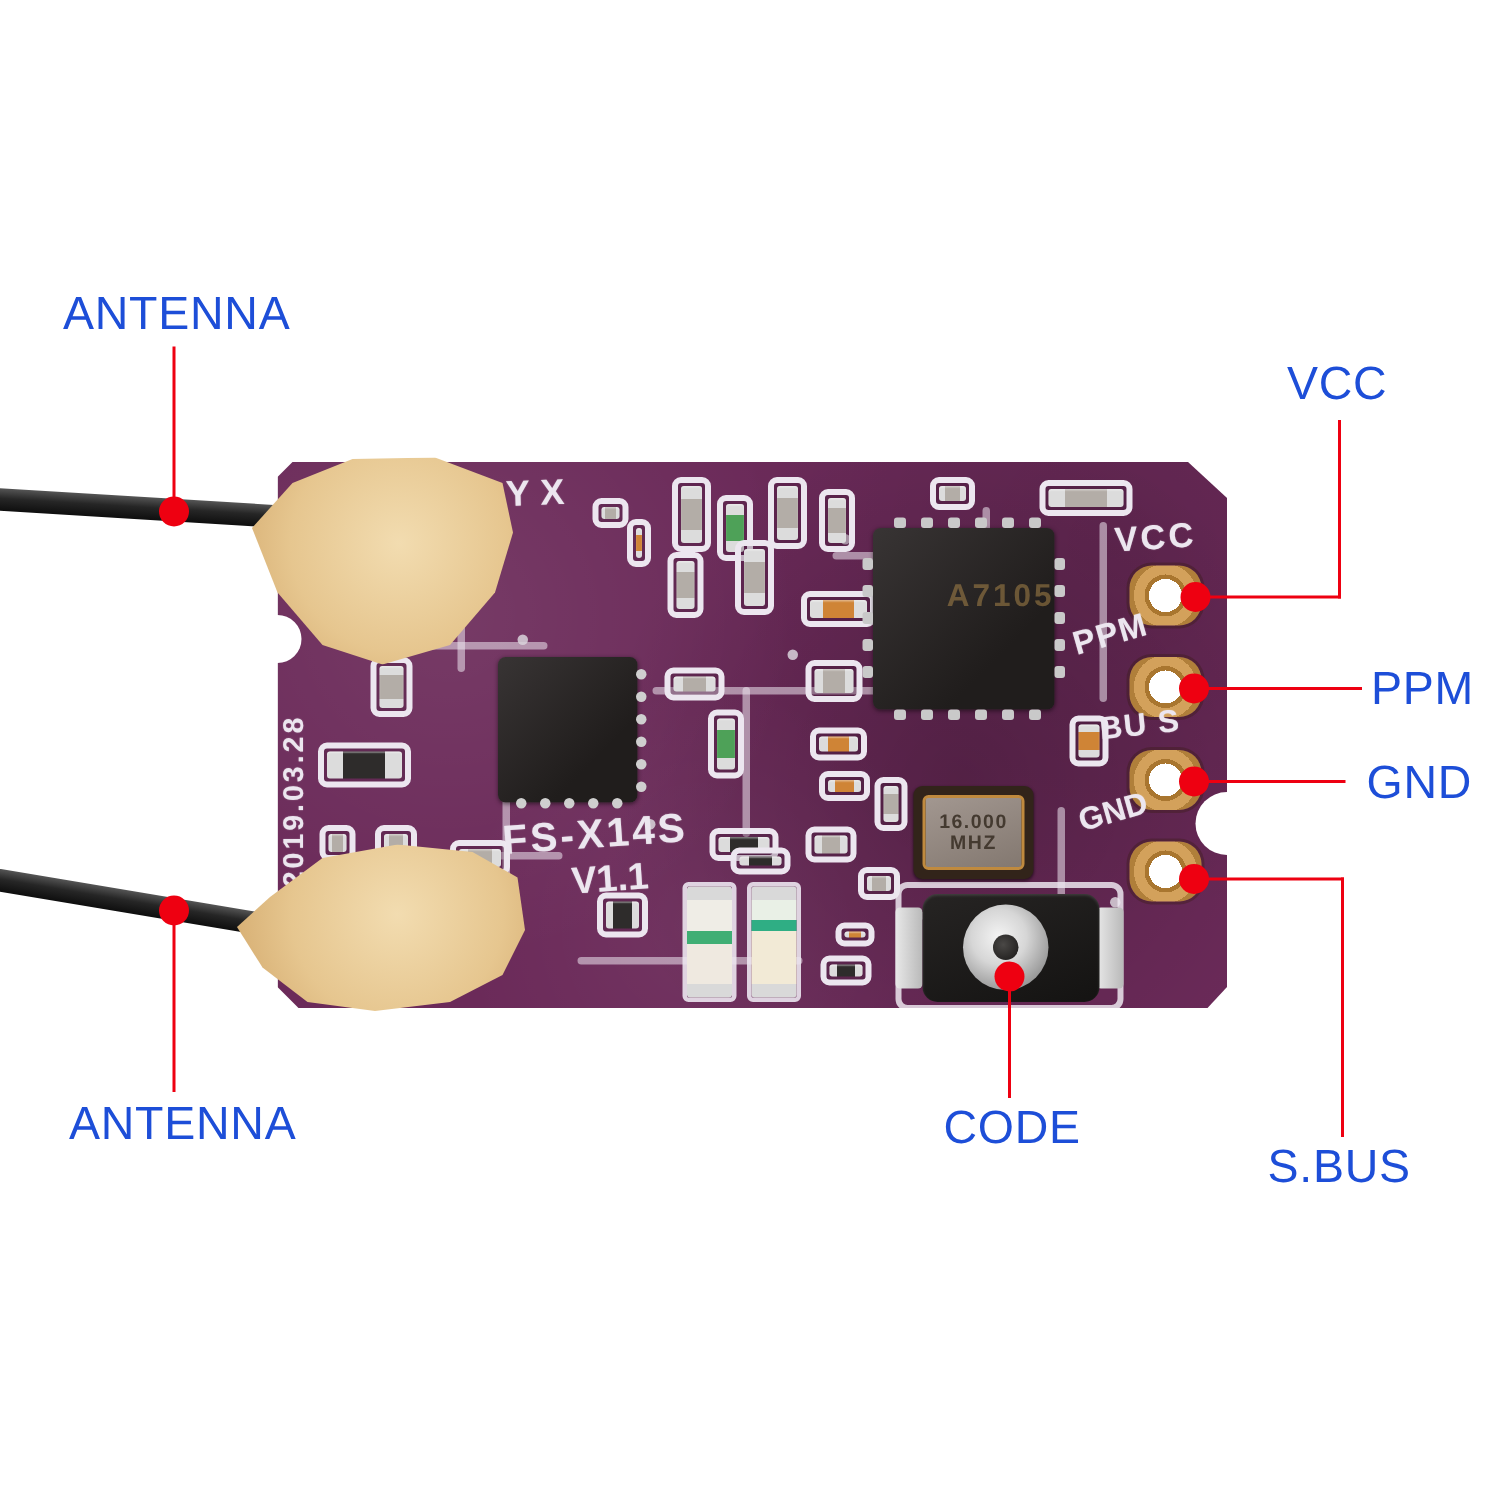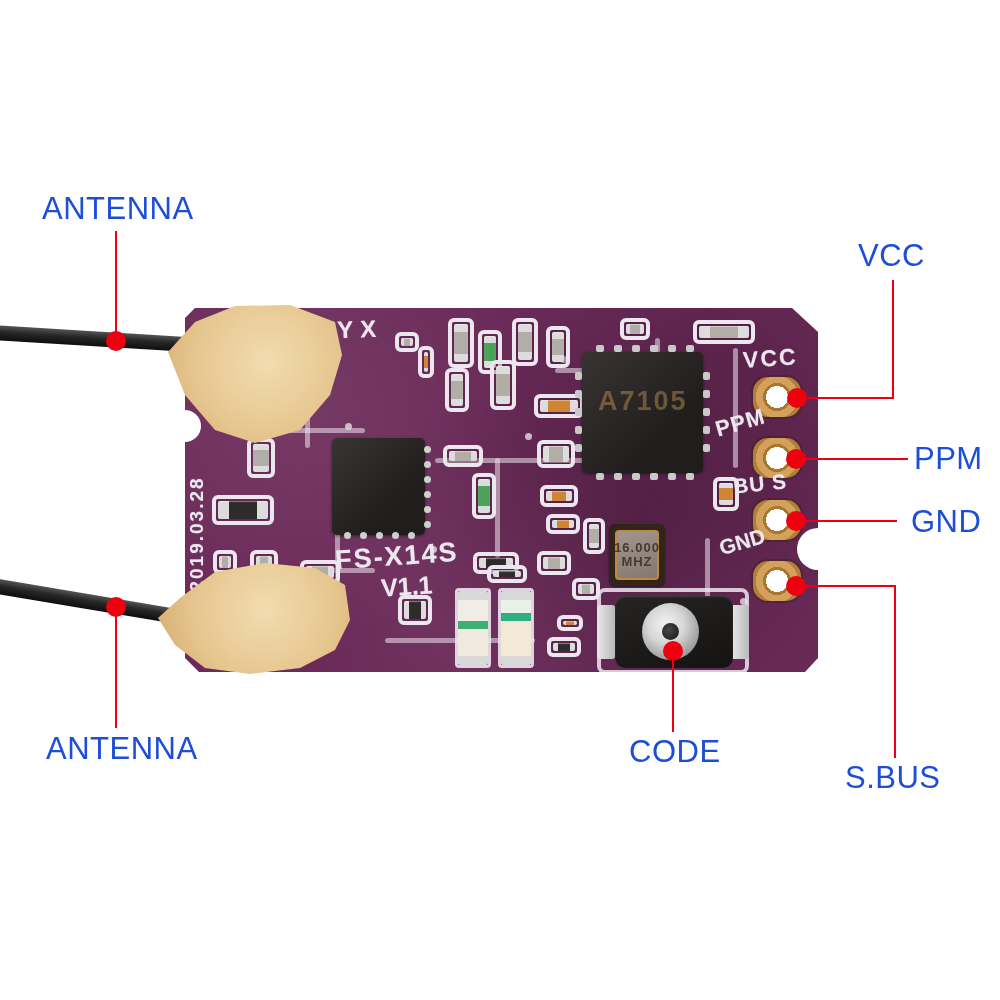--- a/index.html
+++ b/index.html
@@ -30,26 +30,26 @@
              transform:rotate(-90deg);letter-spacing:2px;}
   .silk-vcc{left:558px;top:37px;font-size:23px;letter-spacing:2px;transform:rotate(-4deg);}
   .silk-ppm{left:530px;top:102px;font-size:22px;letter-spacing:1px;transform:rotate(-16deg);}
   .silk-bus{left:548px;top:164px;font-size:21px;letter-spacing:1px;transform:rotate(-6deg);}
   .silk-gnd{left:534px;top:222px;font-size:21px;transform:rotate(-16deg);}
 
   .chip{position:absolute;background:linear-gradient(135deg,#383434,#201d1c 70%);
         border-radius:5px;box-shadow:0 1px 3px rgba(0,0,0,.5);}
   #mcu-chip{left:147px;top:130px;width:93px;height:97px;}
   #rf-chip{left:397px;top:44px;width:121px;height:121px;}
-  .chip-mark{position:absolute;left:0;right:0;top:34px;text-align:left;font-size:27px;
+  .chip-mark{position:absolute;left:0;right:0;top:34px;text-align:right;font-size:21px;
              letter-spacing:2px;color:rgba(196,152,82,.45);font-weight:bold;margin-left:16px;}
   .pin{position:absolute;background:#c9c9c9;border-radius:2px;}
   .pinb{position:absolute;width:7px;height:7px;border-radius:50%;background:#cfcfcf;}
 
-  .crystal{position:absolute;left:424px;top:216px;width:56px;height:62px;background:#32241a;
+  .crystal{position:absolute;left:424px;top:216px;width:80px;height:62px;background:#32241a;
            border-radius:6px;box-shadow:0 1px 2px rgba(0,0,0,.5);}
   .crystal-lid{position:absolute;inset:6px;border:2px solid #c08a3e;border-radius:4px;
            background:linear-gradient(160deg,#a29790,#837870);display:flex;flex-direction:column;
            align-items:center;justify-content:center;color:#443a30;font-weight:bold;
            font-size:13px;line-height:14px;letter-spacing:1px;}
 
   .btn-outline{position:absolute;left:412px;top:280px;width:152px;height:86px;
            border:4px solid rgba(236,230,239,.85);border-radius:8px;box-sizing:border-box;}
   .btn-terminal{position:absolute;width:18px;height:54px;top:297px;border-radius:3px;
            background:linear-gradient(90deg,#e8e8e8,#b9b9b9);}

